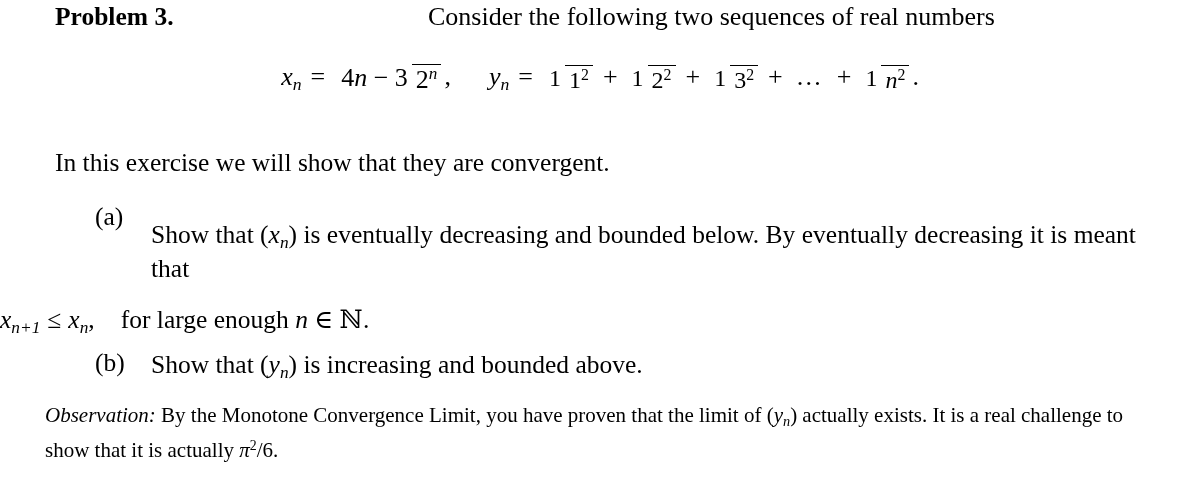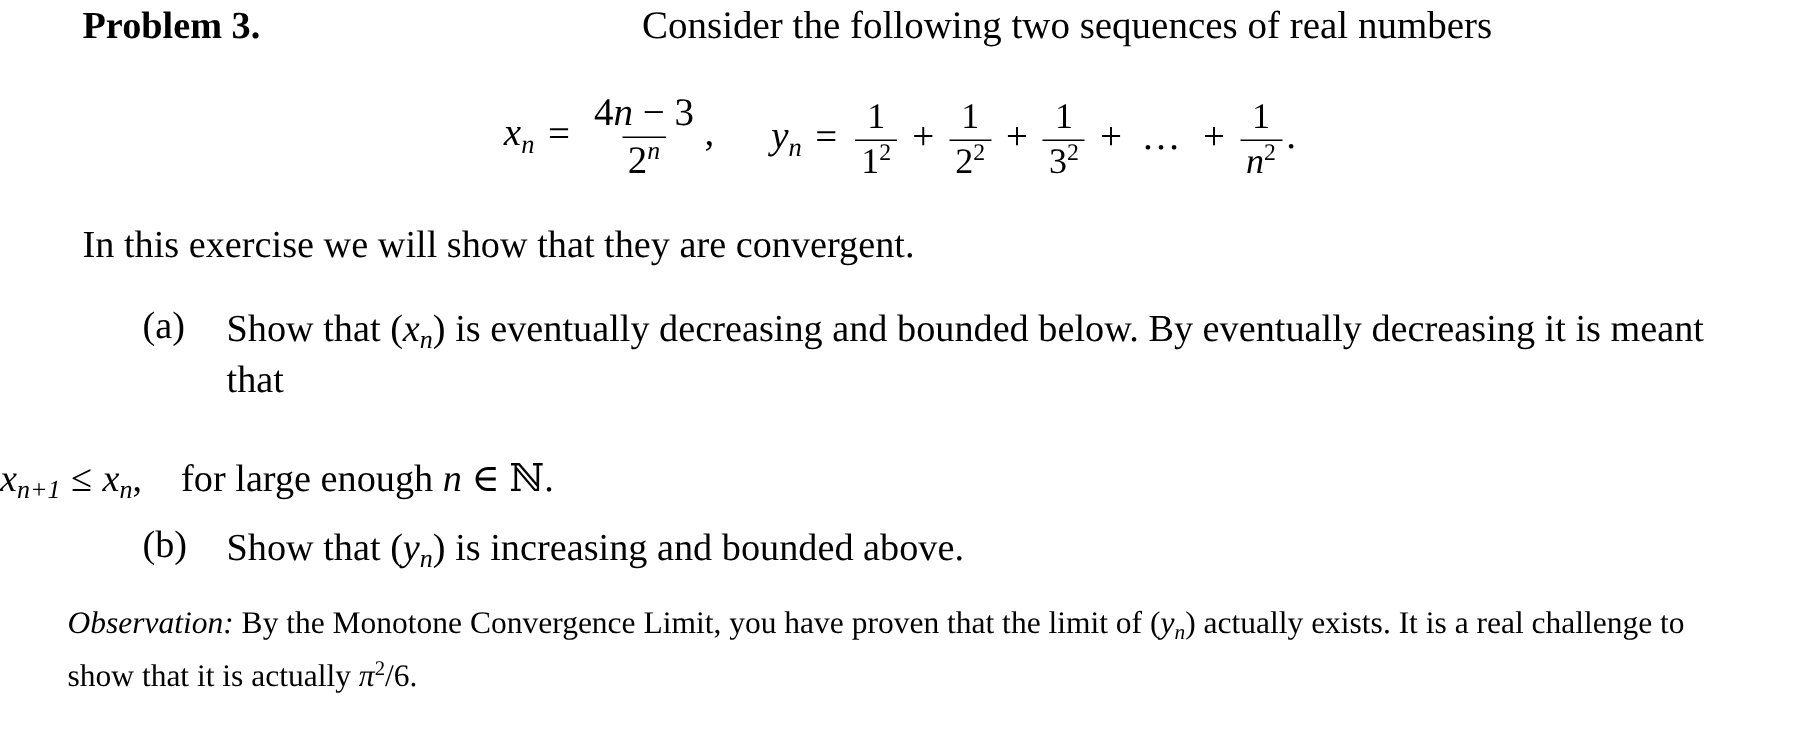--- a/index.html
+++ b/index.html
@@ -72,37 +72,37 @@
     position: absolute;
     left: 0;
     top: 62px;
     width: 1200px;
     text-align: center;
     font-size: 26px;
     height: 80px;
   }
   .eq-inner {
     display: inline-flex;
-    align-items: flex-end;
+    align-items: flex-start;
     justify-content: center;
     gap: 0;
     line-height: 1;
   }
   .op {
     display: inline-block;
     padding: 0 7px;
     font-style: normal;
   }
   .op-eq { padding: 0 9px; }
   .comma-gap { display: inline-block; width: 38px; }
 
   
   .frac {
     display: inline-flex;
-    flex-direction: column;
+    flex-direction: row;
     align-items: center;
     justify-content: center;
     vertical-align: middle;
     margin: 0 3px;
     line-height: 1.02;
   }
   .frac .num {
     padding: 0 4px 2px 4px;
     white-space: nowrap;
   }
@@ -144,21 +144,21 @@
     margin-left: 56px;
     font-size: 25.5px;
     line-height: 34px;
   }
 
   #item-a {
     left: 95px;
     top: 202px;
     width: 1050px;
   }
-  #item-a .content { width: 994px; }
+  #item-a .content { width: 994px; margin-top: 16px; }
 
   #item-b {
     left: 95px;
     top: 348px;
     width: 1050px;
   }
 
   
   .center-eq {
     position: absolute;

